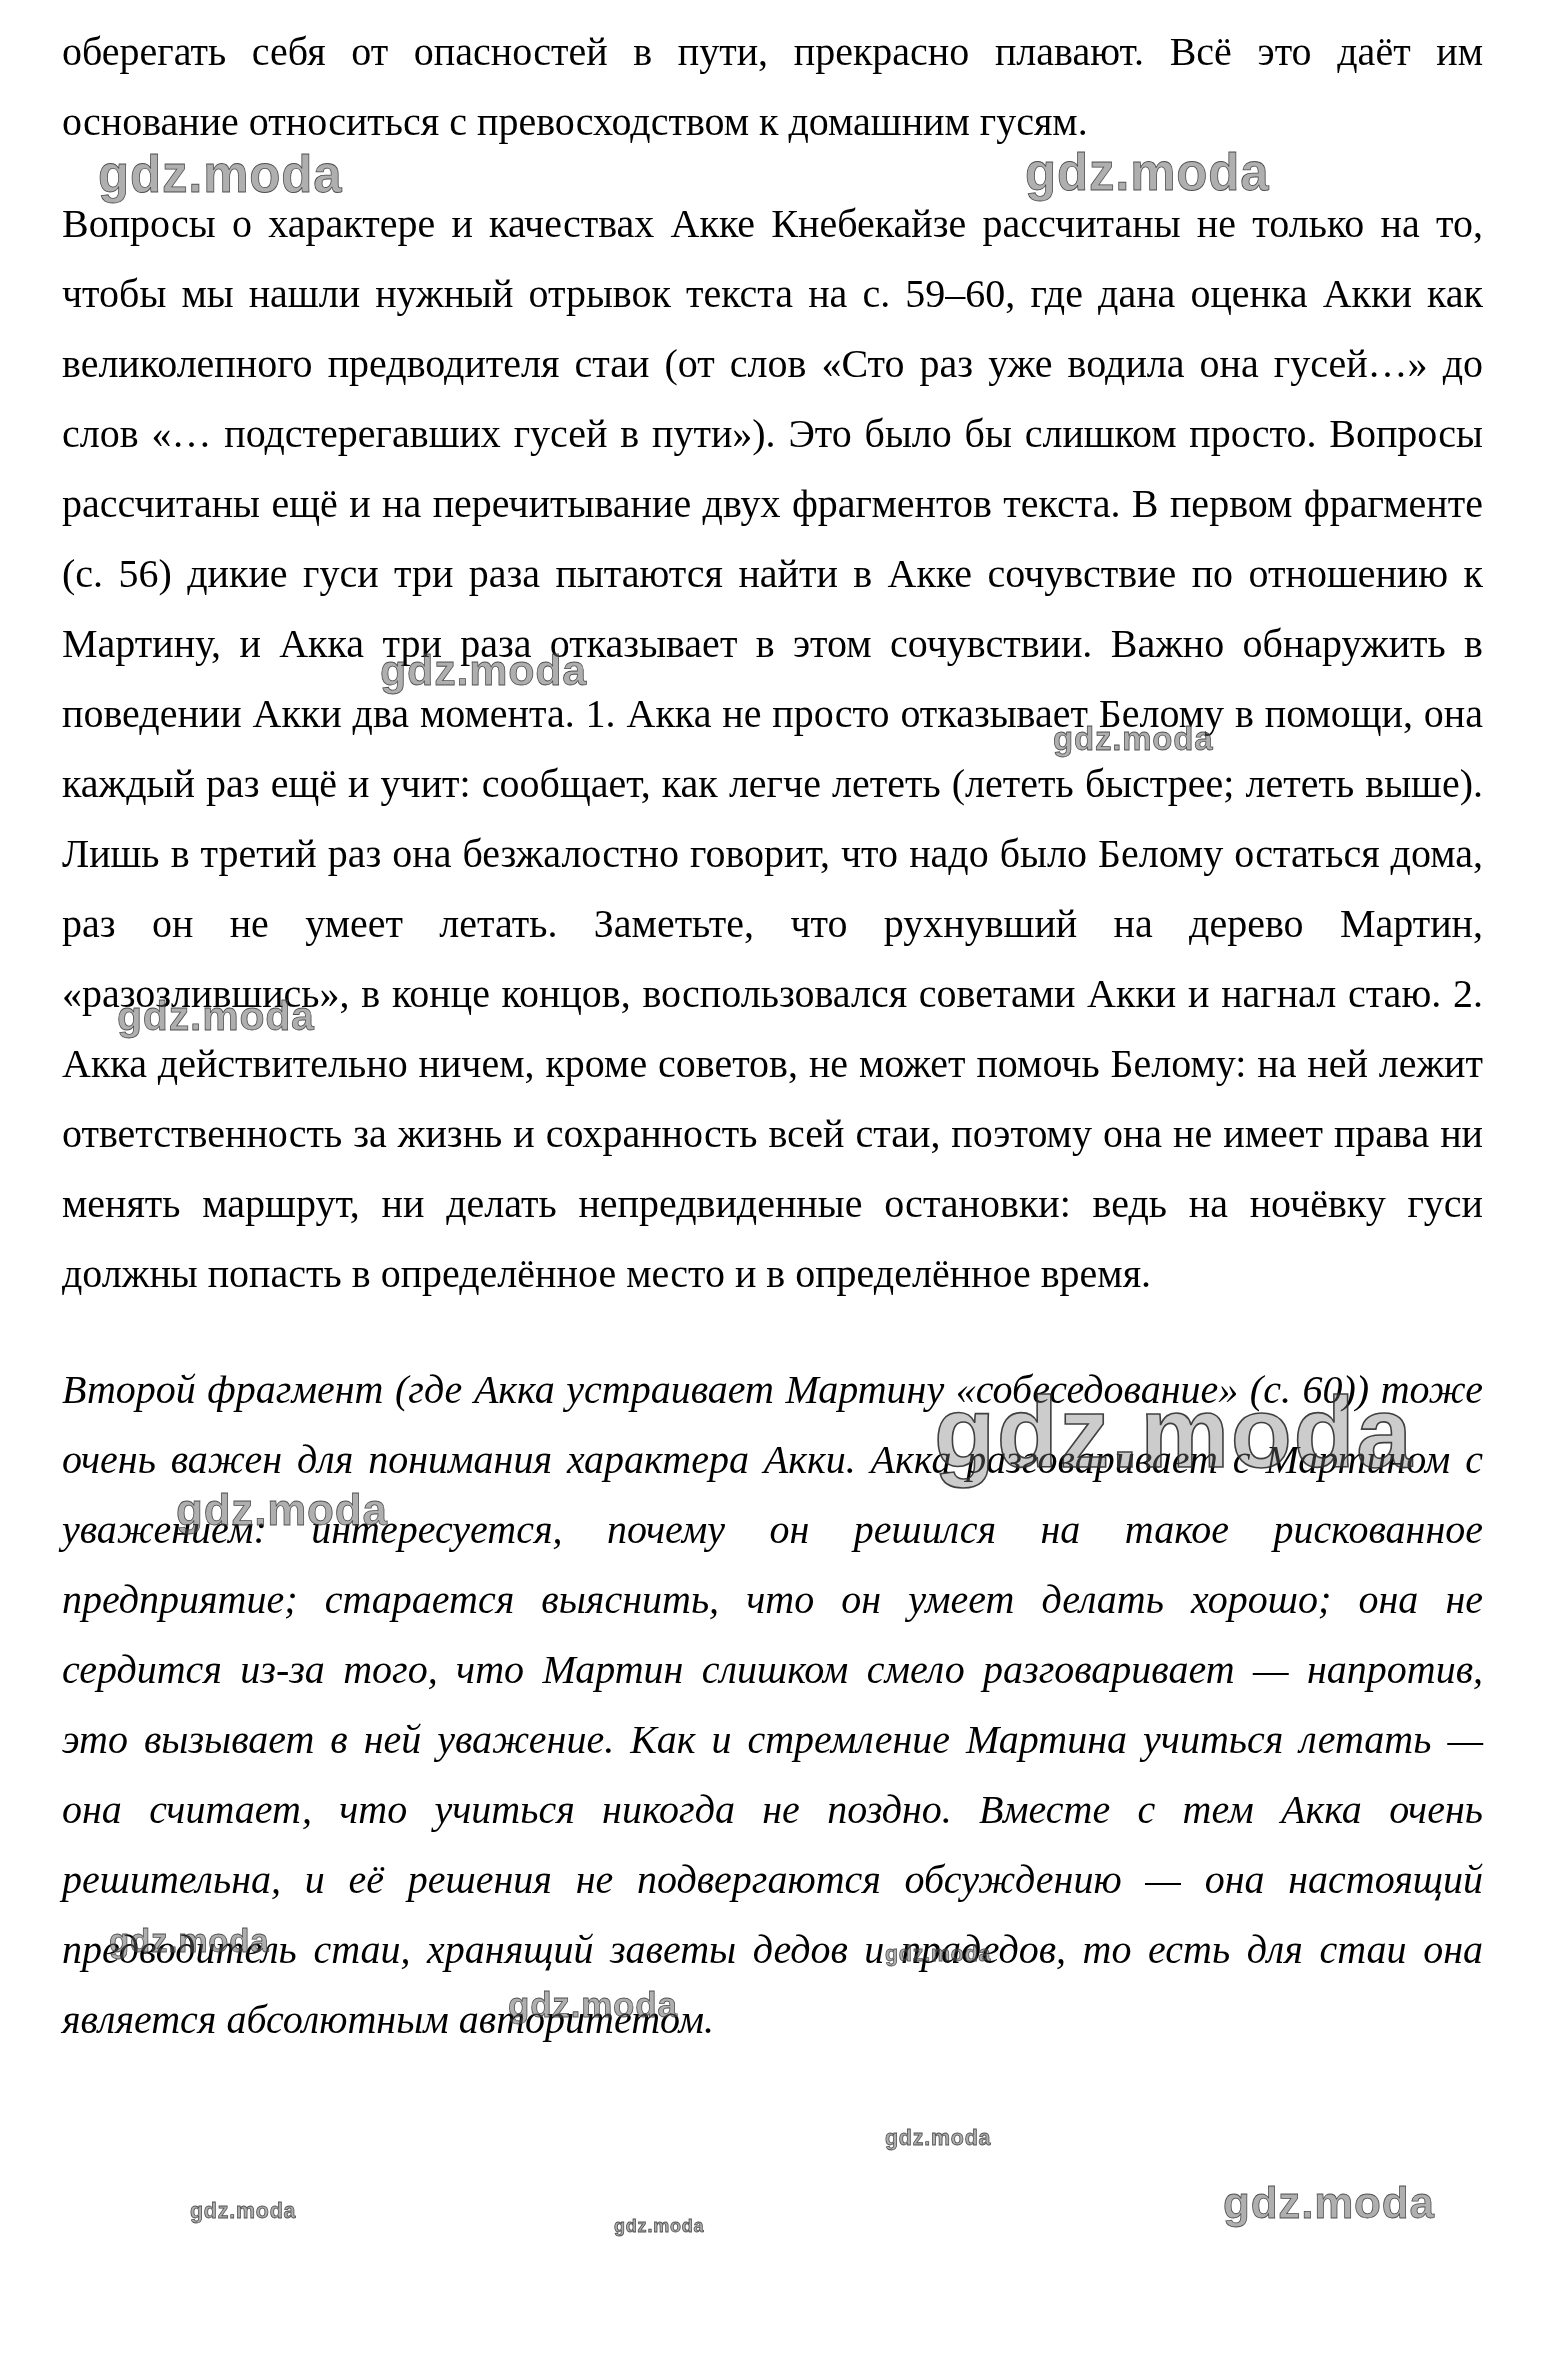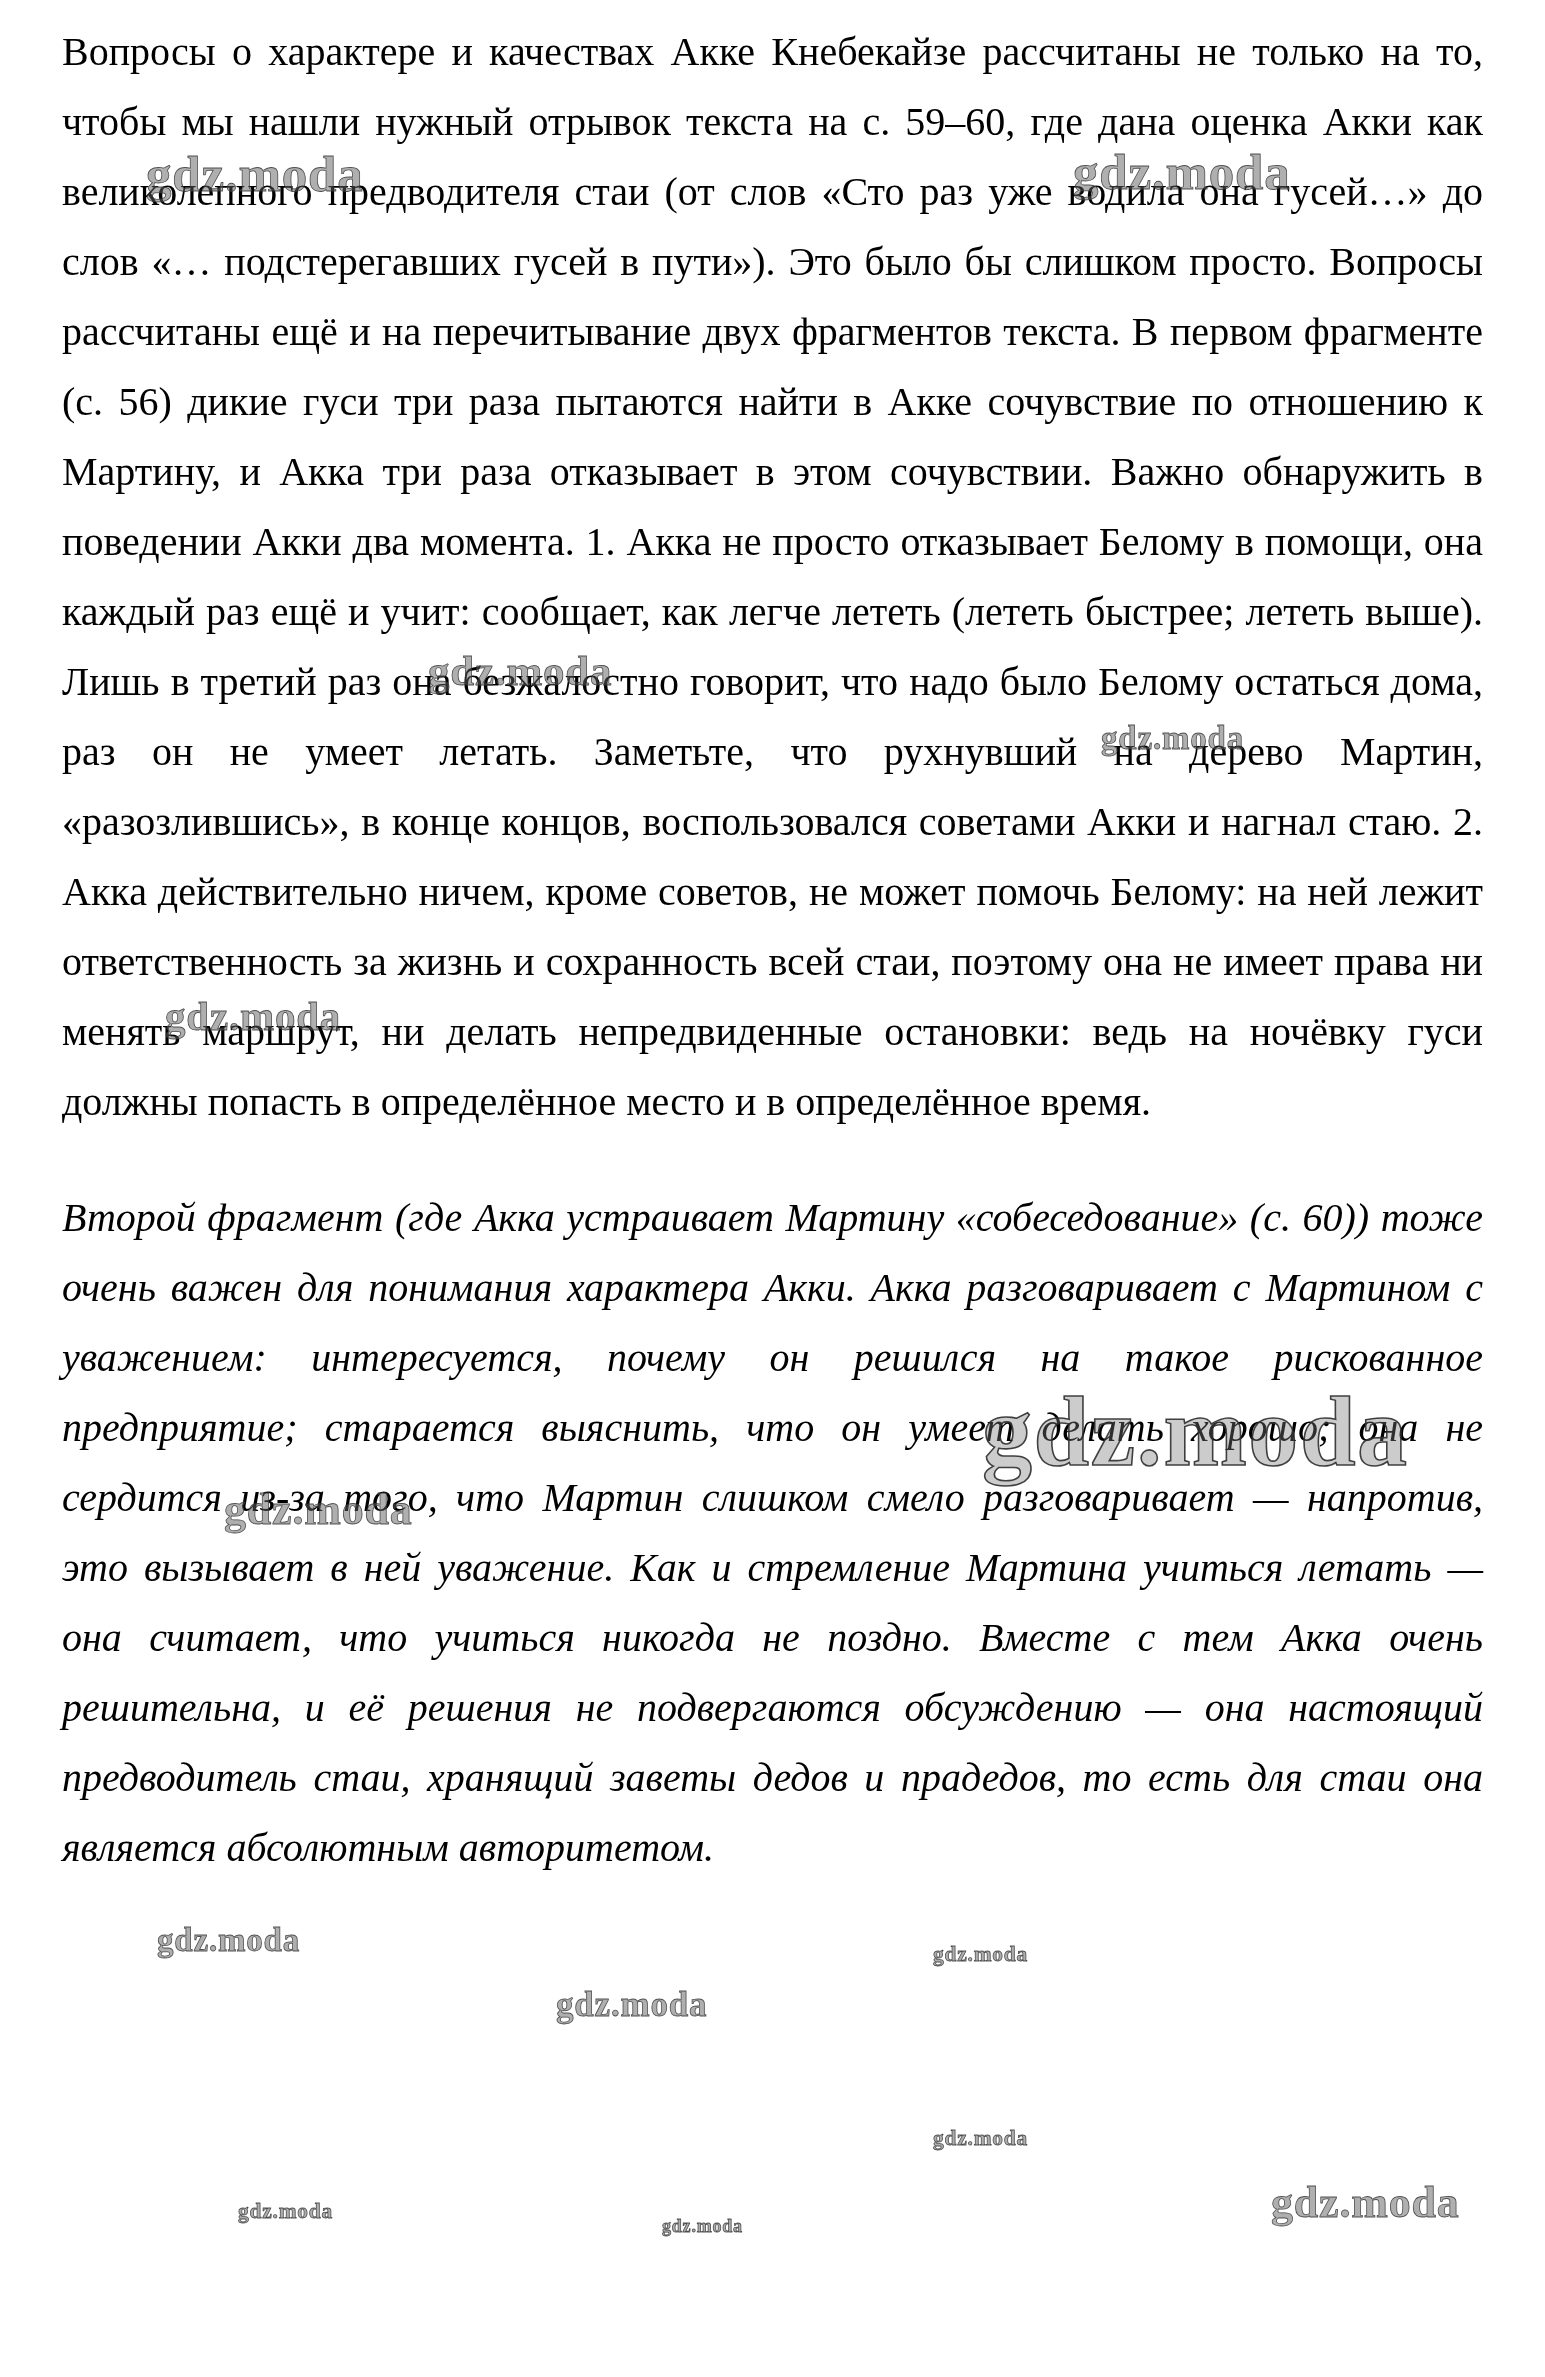--- a/index.html
+++ b/index.html
@@ -27,42 +27,42 @@
   }
   .para {
     margin: 0;
     text-indent: 0;
   }
   .para.p1 { margin-bottom: 32px; }
   .para.p2 { margin-bottom: 46px; }
   .para.p3 { margin-bottom: 0; font-style: italic; }
   .wm {
     position: absolute;
-    font-family: Liberation Serif, serif;
+    font-family: Liberation Sans, sans-serif;
     font-weight: 700;
     letter-spacing: 0.8px;
     white-space: nowrap;
     color: rgba(95, 95, 95, 0.50);
     -webkit-text-stroke: 0.8px rgba(55, 55, 55, 0.85);
     pointer-events: none;
     line-height: 1;
     user-select: none;
-    margin-left: 48px;
   }
   .wm.big {
     -webkit-text-stroke: 1.6px rgba(45, 45, 45, 0.9);
     color: rgba(120, 120, 120, 0.38);
     letter-spacing: 1.6px;
   }
 </style>
 </head>
 <body>
 
 <div class="page">
 
+  <p class="para p1">оберегать себя от опасностей в пути, прекрасно плавают. Всё это даёт им основание относиться с превосходством к домашним гусям.</p>
 
   <p class="para p2">Вопросы о характере и качествах Акке Кнебекайзе рассчитаны не только на то, чтобы мы нашли нужный отрывок текста на с. 59–60, где дана оценка Акки как великолепного предводителя стаи (от слов «Сто раз уже водила она гусей…» до слов «… подстерегавших гусей в пути»). Это было бы слишком просто. Вопросы рассчитаны ещё и на перечитывание двух фрагментов текста. В первом фрагменте (с. 56) дикие гуси три раза пытаются найти в Акке сочувствие по отношению к Мартину, и Акка три раза отказывает в этом сочувствии. Важно обнаружить в поведении Акки два момента. 1. Акка не просто отказывает Белому в помощи, она каждый раз ещё и учит: сообщает, как легче лететь (лететь быстрее; лететь выше). Лишь в третий раз она безжалостно говорит, что надо было Белому остаться дома, раз он не умеет летать. Заметьте, что рухнувший на дерево Мартин, «разозлившись», в конце концов, воспользовался советами Акки и нагнал стаю. 2. Акка действительно ничем, кроме советов, не может помочь Белому: на ней лежит ответственность за жизнь и сохранность всей стаи, поэтому она не имеет права ни менять маршрут, ни делать непредвиденные остановки: ведь на ночёвку гуси должны попасть в определённое место и в определённое время.</p>
 
   <p class="para p3">Второй фрагмент (где Акка устраивает Мартину «собеседование» (с. 60)) тоже очень важен для понимания характера Акки. Акка разговаривает с Мартином с уважением: интересуется, почему он решился на такое рискованное предприятие; старается выяснить, что он умеет делать хорошо; она не сердится из-за того, что Мартин слишком смело разговаривает — напротив, это вызывает в ней уважение. Как и стремление Мартина учиться летать — она считает, что учиться никогда не поздно. Вместе с тем Акка очень решительна, и её решения не подвергаются обсуждению — она настоящий предводитель стаи, хранящий заветы дедов и прадедов, то есть для стаи она является абсолютным авторитетом.</p>
 
   <span class="wm" style="left:98px;  top:149px;  font-size:51px;">gdz.moda</span>
   <span class="wm" style="left:1025px; top:147px;  font-size:51px;">gdz.moda</span>
   <span class="wm" style="left:380px;  top:649px;  font-size:43px;">gdz.moda</span>
   <span class="wm" style="left:1053px; top:722px;  font-size:33px;">gdz.moda</span>
   <span class="wm" style="left:117px;  top:996px; font-size:41px;">gdz.moda</span>

